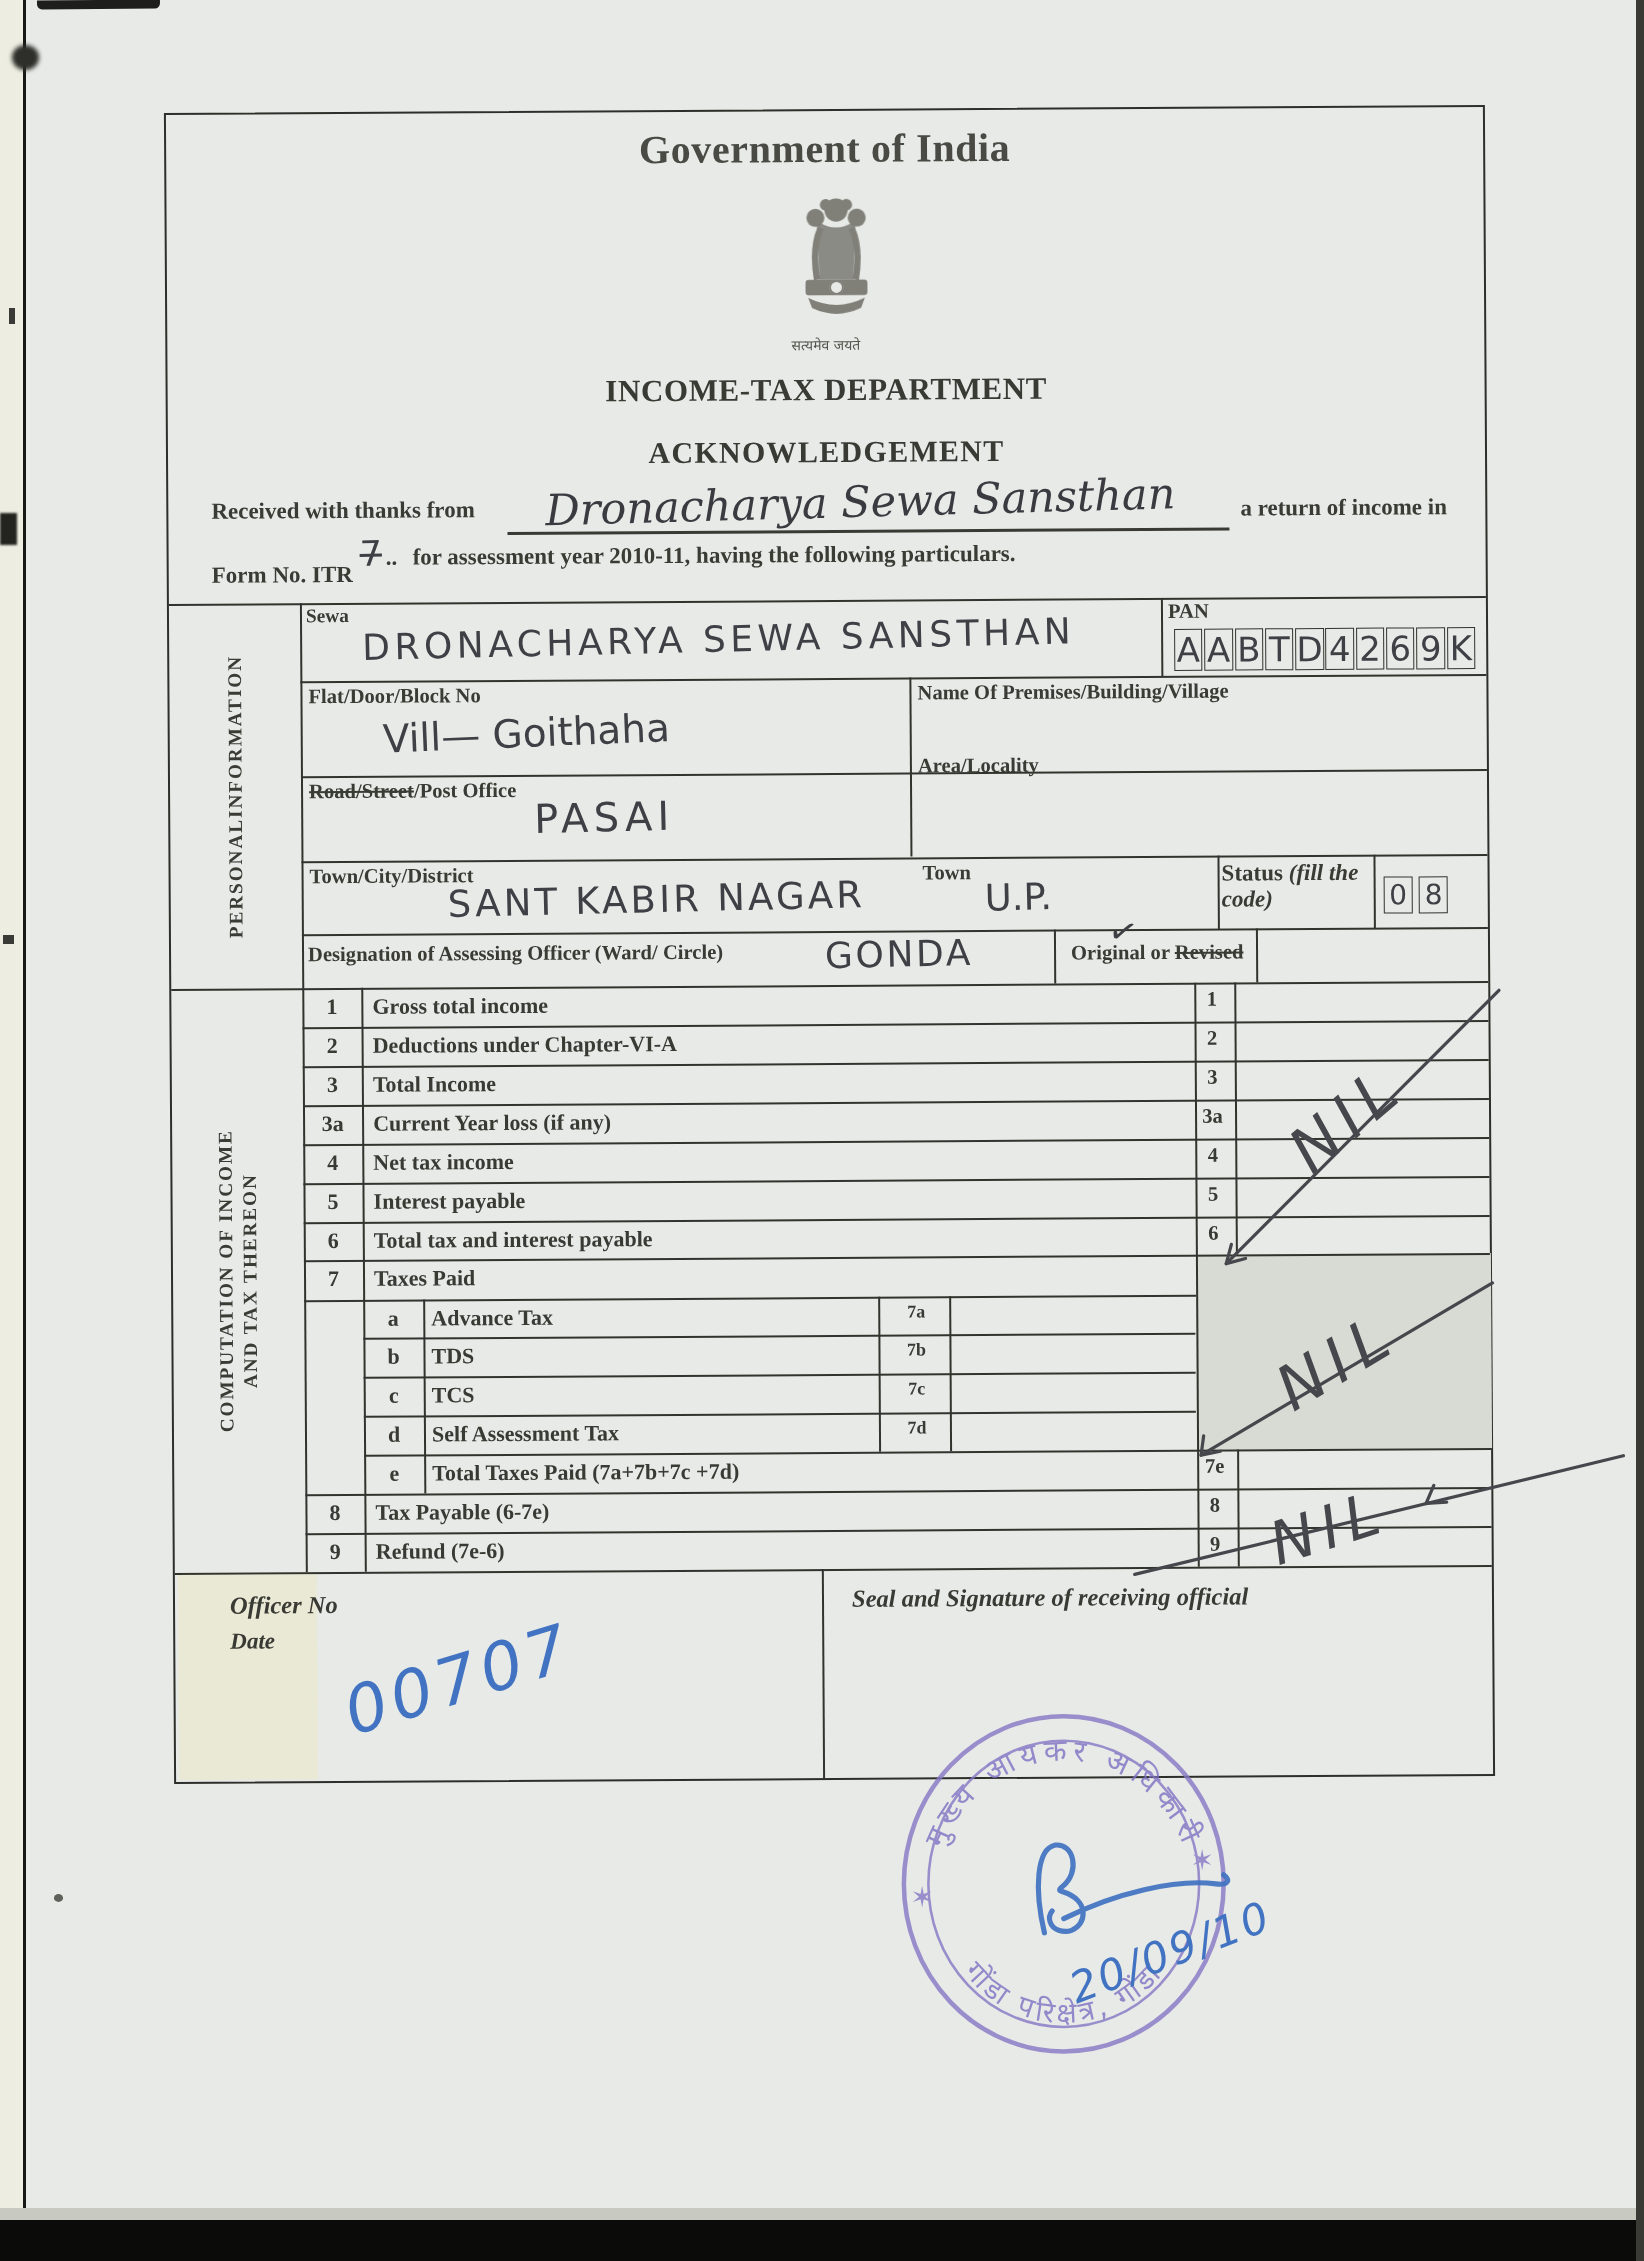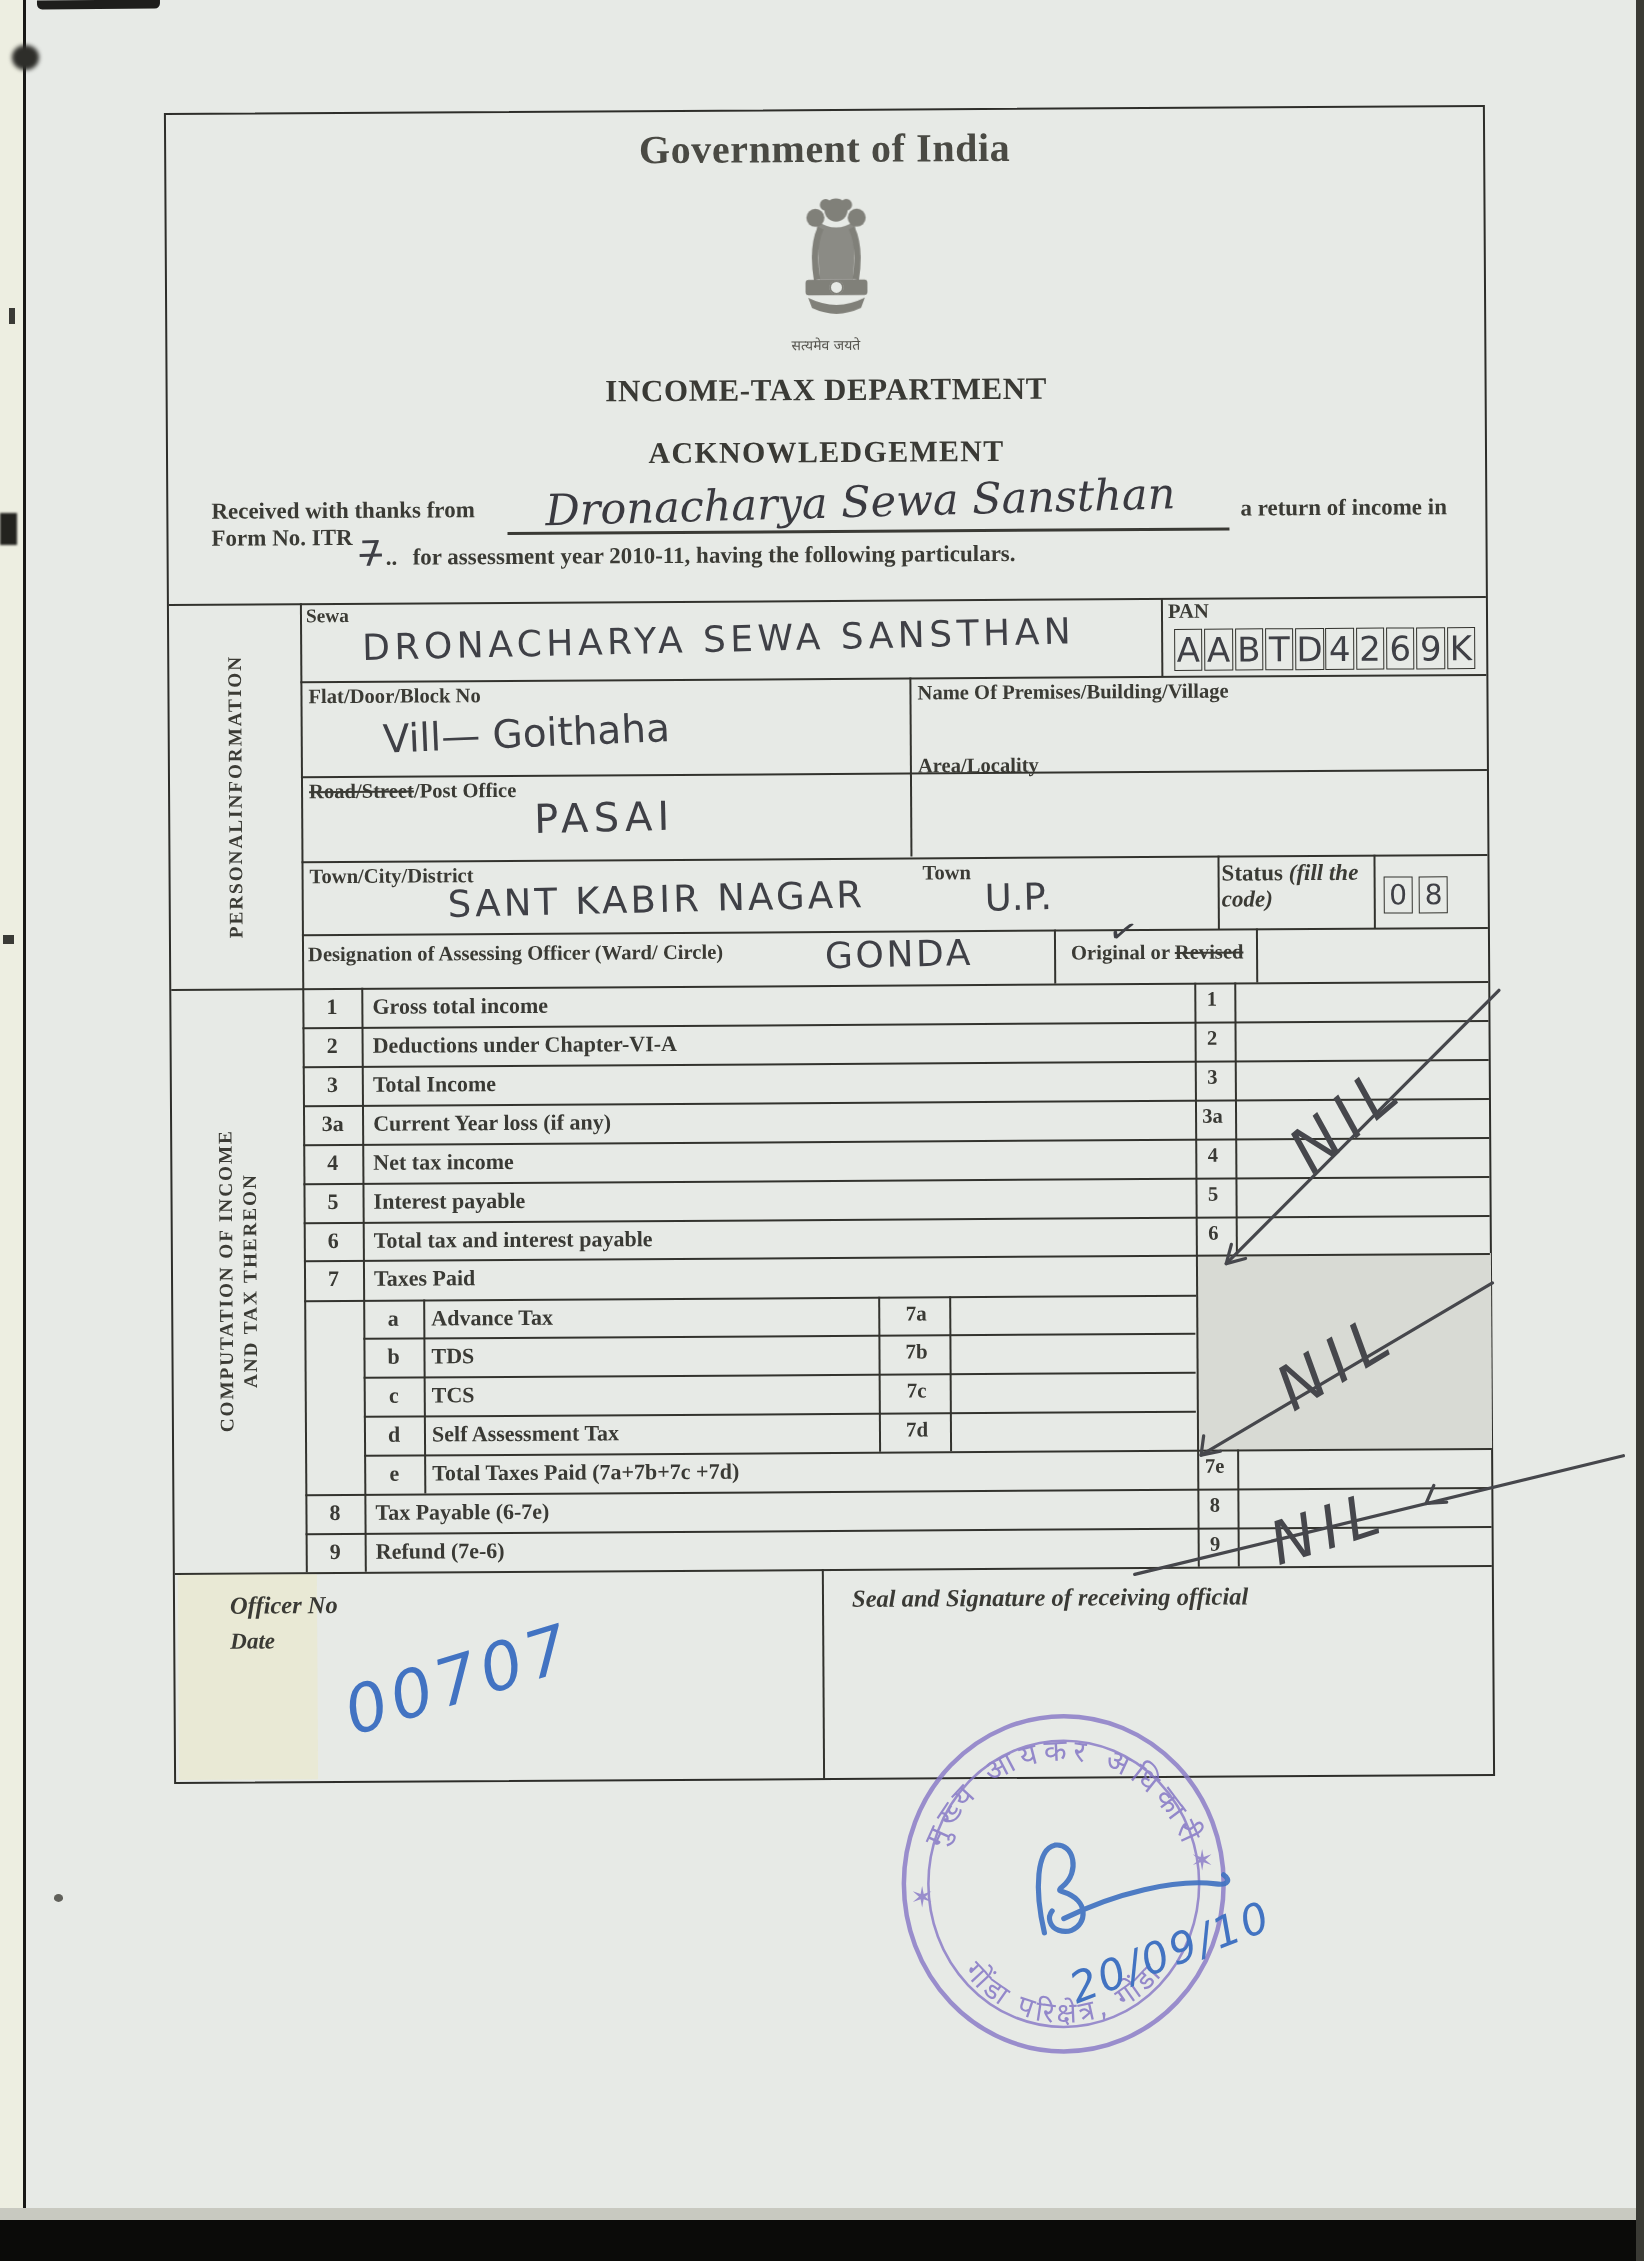--- a/index.html
+++ b/index.html
@@ -21,21 +21,21 @@
       white-space:nowrap;transform:rotate(-1.2deg);}
   .vertwrap{position:absolute;display:flex;align-items:center;justify-content:center;}
   .vertwrap .vtxt{transform:rotate(-90deg);font-weight:bold;font-size:19.3px;letter-spacing:1.9px;
       white-space:nowrap;text-align:center;color:#3b3b35;}
   .centerline{position:absolute;left:0;width:100%;text-align:center;}
   .crow{position:absolute;left:0;width:1317px;height:39px;}
   .cno{position:absolute;left:131px;width:59px;top:6.4px;text-align:center;font-weight:bold;font-size:22px;}
   .cno2{position:absolute;left:190px;width:60px;top:6.4px;text-align:center;font-weight:bold;font-size:22px;}
   .clab{position:absolute;left:201px;top:6.4px;font-weight:bold;font-size:22px;white-space:nowrap;}
   .clab2{left:258px;}
-  .cmid{position:absolute;left:705px;width:76px;top:5.2px;text-align:center;font-weight:bold;font-size:21px;}
+  .cmid{position:absolute;left:705px;width:76px;top:5.2px;text-align:center;font-weight:bold;font-size:18px;}
   .crno{position:absolute;left:1022px;width:37px;top:5.2px;text-align:center;font-weight:bold;font-size:20.6px;}
   .panbox{width:26.4px;height:40px;border:1.9px solid #33332e;margin-right:1.9px;display:flex;
       align-items:flex-end;justify-content:center;font-family:"DejaVu Sans",sans-serif;
       font-size:34px;color:#3f4046;}
   .stbox{width:27px;height:35px;border:1.9px solid #33332e;display:flex;align-items:center;
       justify-content:center;font-family:"DejaVu Sans",sans-serif;font-size:28px;color:#3f4046;}
   #inkoverlay{position:absolute;left:0;top:0;pointer-events:none;}
 </style>
 </head>
 <body>
@@ -76,21 +76,21 @@
     <div class="centerline" style="top:224px;font-size:14px;color:#55544e;font-family:'DejaVu Sans',sans-serif;">सत्यमेव जयते</div>
 
     <div class="centerline" style="top:261px;font-size:31px;font-weight:bold;letter-spacing:0.6px;">INCOME-TAX DEPARTMENT</div>
     <div class="centerline" style="top:324px;font-size:30px;font-weight:bold;letter-spacing:1.3px;">ACKNOWLEDGEMENT</div>
 
     <span class="lbl" style="left:43px;top:384px;font-size:23px;">Received with thanks from</span>
     <div style="position:absolute;left:339px;top:419px;width:722px;height:2.6px;background:#3a3a35;"></div>
     <span class="cursive" style="left:377px;top:366px;font-size:43px;">Dronacharya Sewa Sansthan</span>
     <span class="lbl" style="left:1072px;top:387px;font-size:23px;">a return of income in</span>
 
-    <span class="lbl" style="left:43px;top:411px;font-size:23px;text-align:right;">Form No.   ITR</span>
+    <span class="lbl" style="left:43px;top:448px;font-size:23px;text-align:right;">Form No.   ITR</span>
     <span class="hw" style="left:191px;top:420px;font-size:35px;text-decoration:line-through;">7</span>
     <span class="lbl" style="left:217px;top:431px;font-size:23px;">..</span>
     <span class="lbl" style="left:244px;top:431px;font-size:23px;">for assessment year 2010-11, having the following particulars.</span>
 
     <div class="hline" style="left:0;top:489px;width:1317px;height:1.9px;"></div>
     <div class="hline" style="left:131px;top:567px;width:1186px;height:1.9px;"></div>
     <div class="hline" style="left:131px;top:662px;width:1186px;height:1.9px;"></div>
     <div class="hline" style="left:131px;top:747px;width:1186px;height:1.9px;"></div>
     <div class="hline" style="left:131px;top:820px;width:1186px;height:1.9px;"></div>
     <div class="hline" style="left:0;top:874px;width:1317px;height:1.9px;"></div>

